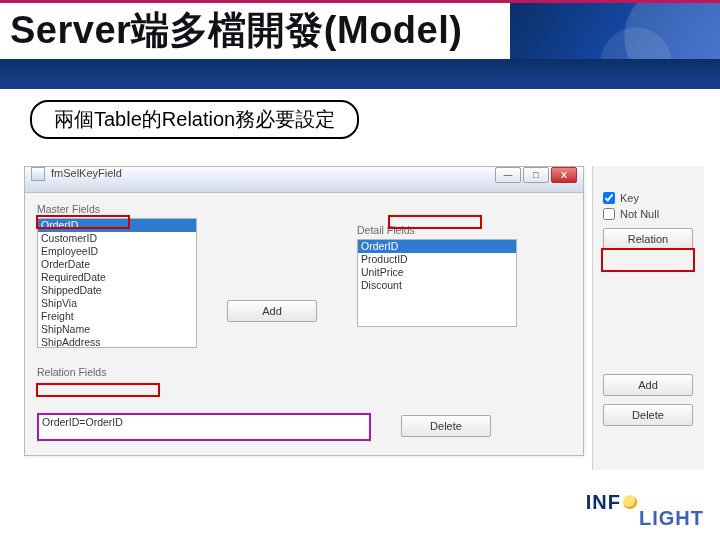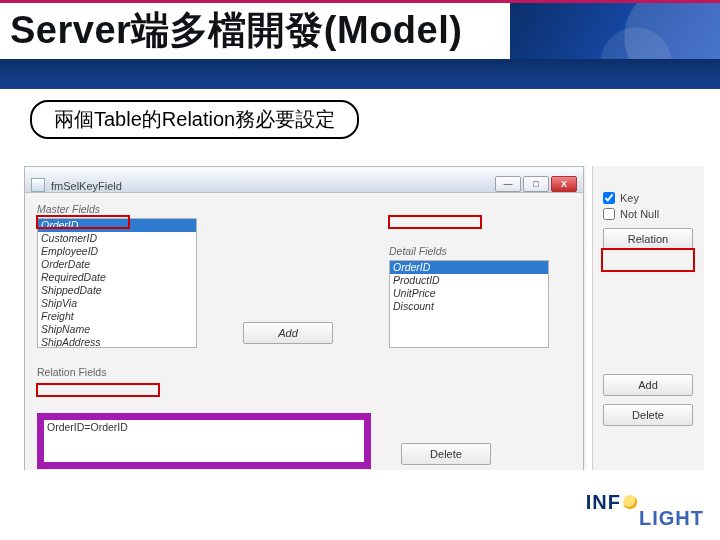--- a/index.html
+++ b/index.html
@@ -70,21 +70,21 @@
     left: 0; top: 0;
     width: 560px;
     border: 1px solid #b8b8b8;
     background: #efefef;
     box-shadow: 0 0 4px rgba(0,0,0,.15);
   }
   .win-titlebar {
     height: 26px;
     background: linear-gradient(180deg, #fbfcff 0%, #e2e8f2 60%, #d1dae8 100%);
     border-bottom: 1px solid #c0c0c0;
-    display: flex; align-items: flex-end;
+    display: flex; align-items: flex-start;
     padding: 0 6px;
   }
   .win-titlebar .win-icon {
     width: 14px; height: 14px;
     border: 1px solid #9aa;
     background: linear-gradient(#fff,#cde);
     margin-right: 6px;
   }
   .win-titlebar .win-title {
     font-size: 11px;
@@ -111,23 +111,22 @@
   }
 
   .win-body {
     padding: 10px 12px 14px 12px;
     background: #f3f3f3;
     position: relative;
   }
 
   .lists-row {
     display: flex;
-    gap: 46px;
-    align-items: flex-end;
-    font-style: italic;
+    gap: 30px;
+    align-items: center;
   }
   .list-col {
     display: flex;
     flex-direction: column;
   }
   .group-label {
     font-size: 10.5px;
     color: #666;
     margin-bottom: 3px;
   }
@@ -177,22 +176,22 @@
     align-items: flex-end;
     gap: 30px;
   }
   .relation-left {
     display: flex;
     flex-direction: column;
     gap: 32px;
   }
   .relationbox {
     width: 334px;
-    height: 56px;
-    border: 7px solid #a21caf;
+    height: 28px;
+    border: 2px solid #a21caf;
     background: #ffffff;
     font-size: 10.5px;
     line-height: 13px;
     color: #333;
     padding: 1px 3px;
   }
 
   
   .side-panel {
     position: absolute;

